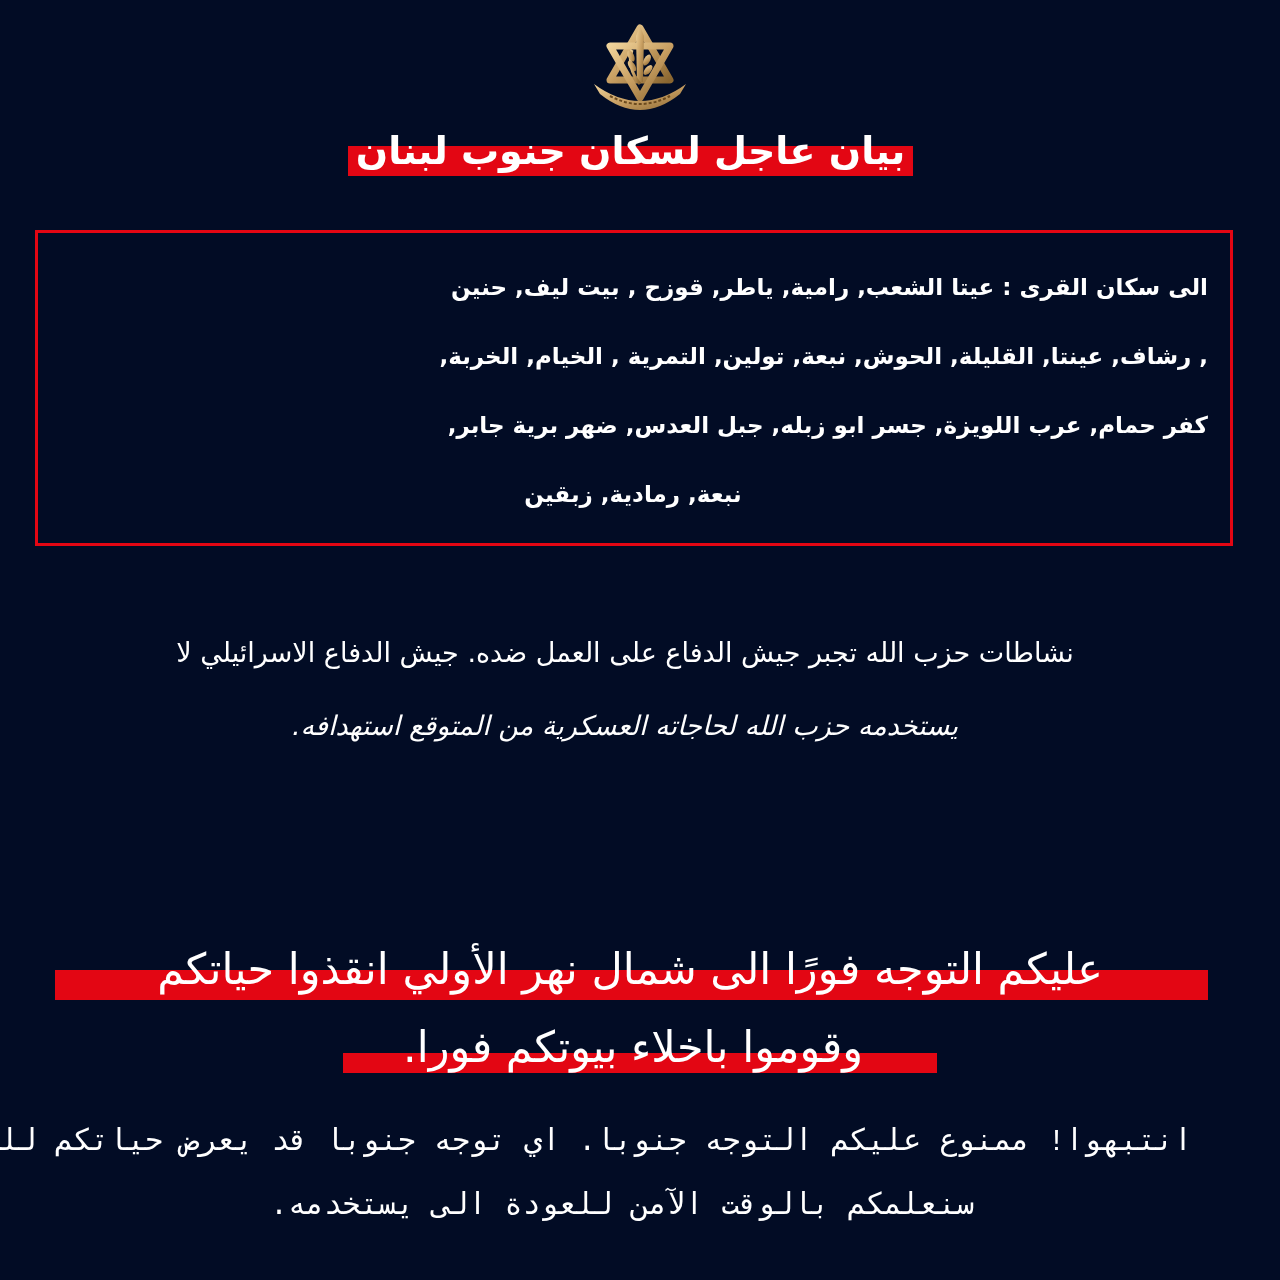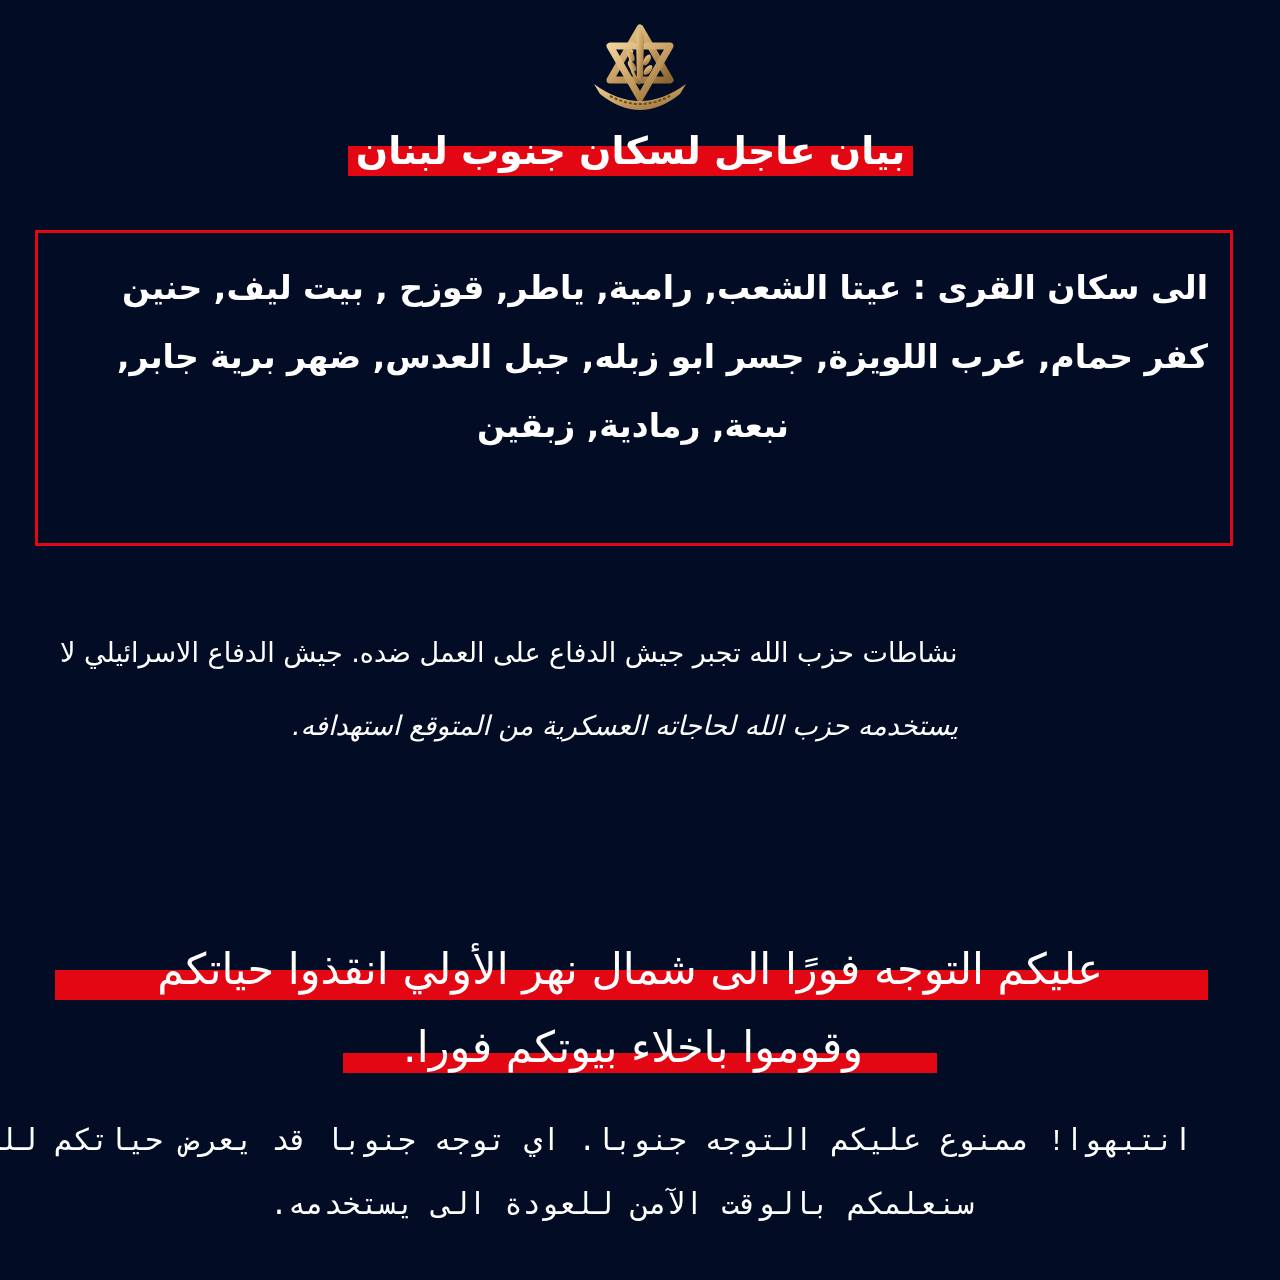--- a/index.html
+++ b/index.html
@@ -50,34 +50,34 @@
       left: 35px; top: 230px; width: 1198px; height: 316px;
       border: 3px solid #e30613;
       box-sizing: border-box;
     }
     .villages-text {
       position: absolute;
       left: 12px; right: 22px; top: 20px;
       direction: rtl;
       text-align: right;
       font-weight: bold;
-      font-size: 33px;
+      font-size: 23px;
       line-height: 69px;
     }
     .villages-line { display: block; white-space: nowrap; }
     .villages-line.last { text-align: center; padding-left: 8px; }
 
     
     .body-para {
       left: 60px; width: 1130px; top: 616px;
       direction: rtl;
       font-size: 27px;
       line-height: 73px;
     }
-    .body-line { display: block; white-space: nowrap; text-align: left; }
+    .body-line { display: block; white-space: nowrap; text-align: center; }
     .body-line.center { text-align: center; font-style: italic; }
 
     
     .hl-line {
       direction: rtl;
       white-space: nowrap;
       font-size: 43px;
       line-height: 58px;
     }
     .hl-bar {
@@ -127,20 +127,21 @@
 
 <div class="abs title-wrap">
   <div class="title-bar">
     <span>بيان عاجل لسكان جنوب لبنان</span>
   </div>
 </div>
 
 <div class="abs villages-box">
   <div class="villages-text">
     <span class="villages-line">الى سكان القرى : عيتا الشعب, رامية, ياطر, قوزح , بيت ليف, حنين</span>
+    <span class="villages-line">, رشاف, عينتا, القليلة, الحوش, نبعة, تولين, التمرية , الخيام, الخربة,</span>
     <span class="villages-line">كفر حمام, عرب اللويزة, جسر ابو زبله, جبل العدس, ضهر برية جابر,</span>
     <span class="villages-line last">نبعة, رمادية, زبقين</span>
   </div>
 </div>
 
 <div class="abs body-para">
   <span class="body-line">نشاطات حزب الله تجبر جيش الدفاع على العمل ضده. جيش الدفاع الاسرائيلي لا</span>
   <span class="body-line center">يستخدمه حزب الله لحاجاته العسكرية من المتوقع استهدافه.</span>
 </div>
 

